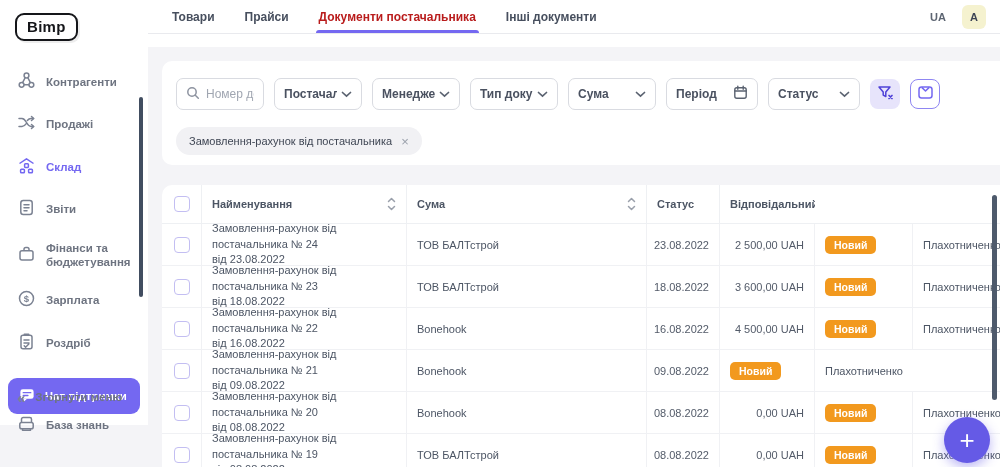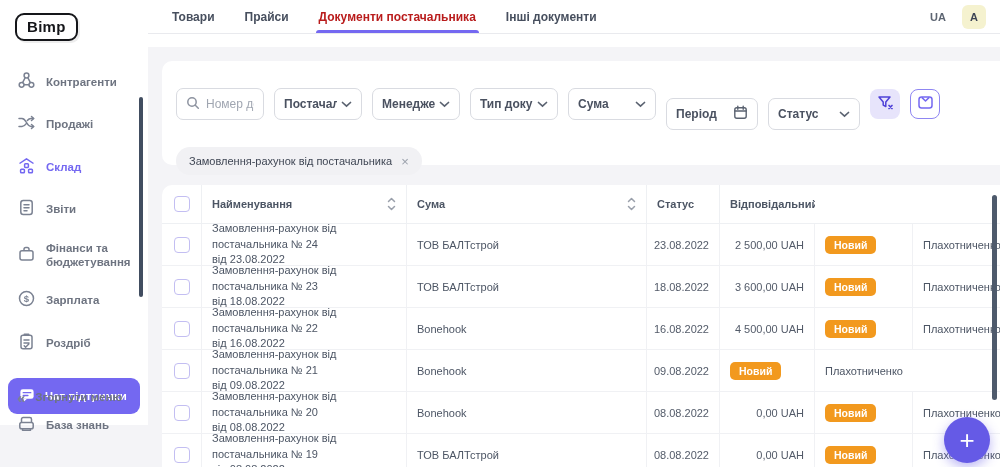--- a/index.html
+++ b/index.html
@@ -44,21 +44,21 @@
   
   .filter-card { background:#fff; border-radius:10px 0 0 10px; padding:17px 14px 14px; height:104px; }
   .filter-row { display:flex; gap:10px; align-items:center; }
   .control { height:32px; border:1px solid #d9dbe1; border-radius:7px; display:flex; align-items:center;
              padding:0 9px; font-size:12px; background:#fff; cursor:pointer; }
   .search { width:88px; gap:6px; }
   .search input { border:none; outline:none; width:100%; font-size:12px; color:#4a5160;
                   font-family:"Liberation Sans",sans-serif; }
   .search input::placeholder { color:#a0a6b1; }
   .dd { width:88px; justify-content:space-between; font-weight:600; color:#4a5160; gap:4px; }
-  .dd.wide { width:92px;margin-top:20px; }
+  .dd.wide { width:92px; }
   .dd .dd-label { overflow:hidden; white-space:nowrap; }
   .icon-btn { width:30px; height:30px; border-radius:8px; display:flex; align-items:center;
               justify-content:center; cursor:pointer; flex:none; }
   .filter-clear { background:#E7E4FB; }
   .mail-btn { border:1.5px solid #8F86F2; background:#fff; }
   .chip-row { margin-top:17px; }
   .chip { display:inline-flex; align-items:center; gap:9px; background:#f1f1f4; border-radius:15px;
           height:28px; padding:0 13px; font-size:11px; color:#3f4654; }
   .chip-x { color:#9aa0ab; font-size:13px; cursor:pointer; line-height:1; }
 

